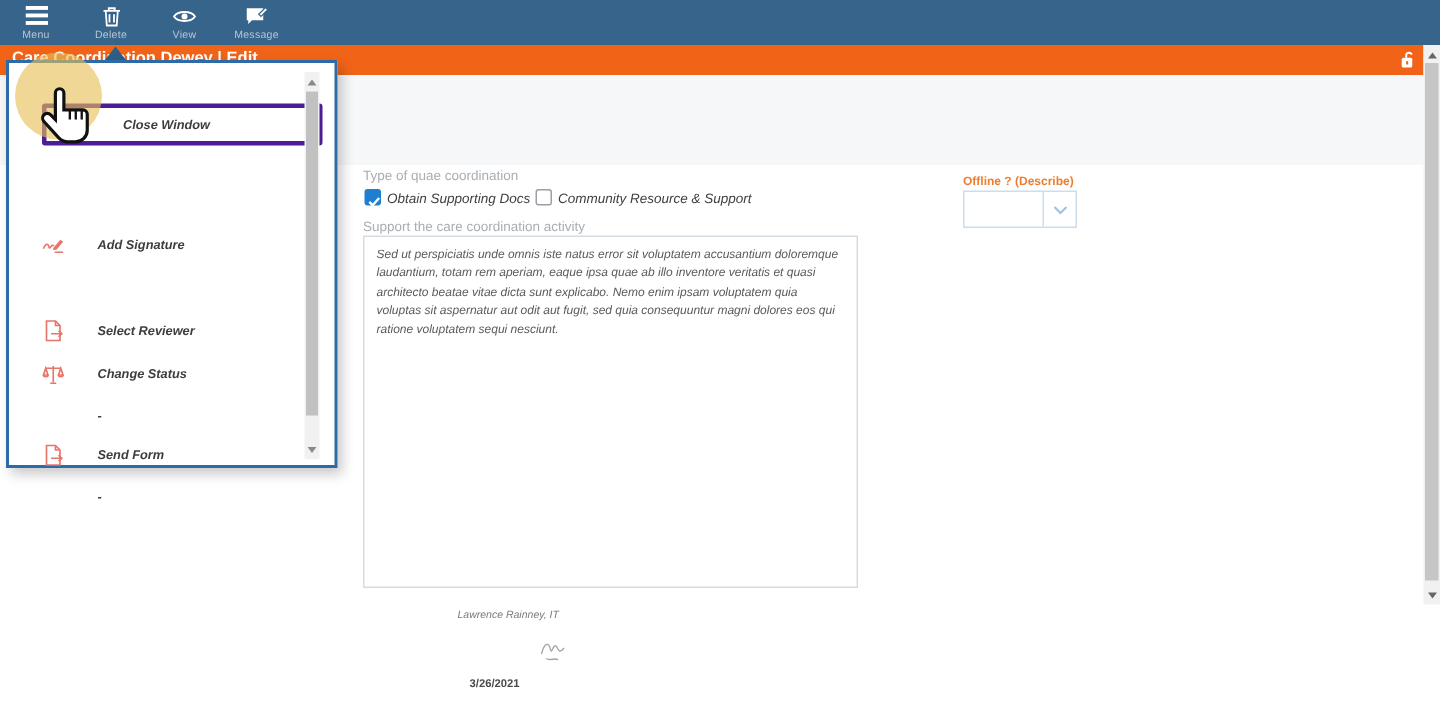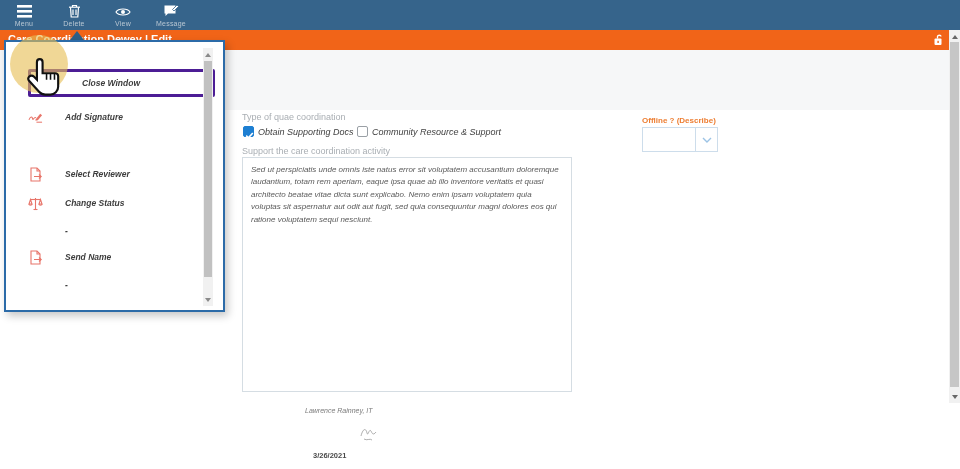--- a/index.html
+++ b/index.html
@@ -58,21 +58,21 @@
   .sig-date{left:313px;top:451px;font-size:7.5px;font-weight:bold;color:#4a4a4a;}
 
   
   .menu-pointer{left:70px;top:31px;width:0;height:0;border-left:7px solid transparent;border-right:7px solid transparent;border-bottom:9px solid #2e5f86;z-index:9;}
   .menu-panel{
     left:4px;top:40px;width:221px;height:272px;box-sizing:border-box;
     background:#ffffff;border:2px solid #2c6ba8;z-index:10;
     box-shadow:3px 4px 8px rgba(0,0,0,.22);
   }
   .menu-focusbox{position:absolute;left:22px;top:7px;width:181px;height:22px;border:3px solid #4c1d95;border-radius:2px;display:flex;align-items:center;cursor:pointer;margin-top:20px;}
-  .menu-item{position:absolute;left:14px;width:180px;height:20px;display:flex;align-items:center;cursor:pointer;}
+  .menu-item{position:absolute;left:14px;width:180px;height:20px;display:flex;align-items:center;cursor:pointer;margin-top:46px;}
   .menu-ico{position:absolute;left:8px;width:15px;height:15px;display:flex;align-items:center;justify-content:center;}
   .menu-label{position:absolute;left:45px;font-size:8.5px;font-style:italic;font-weight:600;color:#3d3d3d;white-space:nowrap;}
   .focus-label{left:51px;}
   .menu-scroll{position:absolute;left:197px;top:6px;width:10px;height:258px;background:#f1f1f1;}
   .menu-thumb{position:absolute;left:1px;top:13px;width:8px;height:216px;background:#c1c1c1;}
   .mtri-up{width:0;height:0;border-left:3px solid transparent;border-right:3px solid transparent;border-bottom:4px solid #8a8a8a;}
   .mtri-down{width:0;height:0;border-left:3px solid transparent;border-right:3px solid transparent;border-top:4px solid #8a8a8a;}
 
   
   .click-circle{left:10px;top:35px;width:58px;height:58px;border-radius:50%;background:rgba(231,190,86,.62);z-index:11;}
@@ -281,21 +281,21 @@
   </div>
 
   <div class="menu-item" style="top:205px;">
     <span class="menu-ico">
       <svg width="14" height="15" viewBox="0 0 14 15" fill="none" stroke="#e8756a" stroke-width="1.1">
           <path d="M2 1 H8 L11 4 V14 H2 Z"></path>
           <path d="M8 1 V4 H11"></path>
           <path d="M5 9.5 H12 M10 7.5 L12.2 9.5 L10 11.5"></path>
         </svg>
     </span>
-    <span class="menu-label">Send Name</span>
+    <span class="menu-label">Send Form</span>
   </div>
 
   <div class="menu-item" style="top:233px;">
     <span class="menu-label">-</span>
   </div>
 
   <div class="menu-scroll">
     <span class="sb-arrow" style="top:1px;width:10px;">
         <span class="mtri-up"></span>
       </span>

